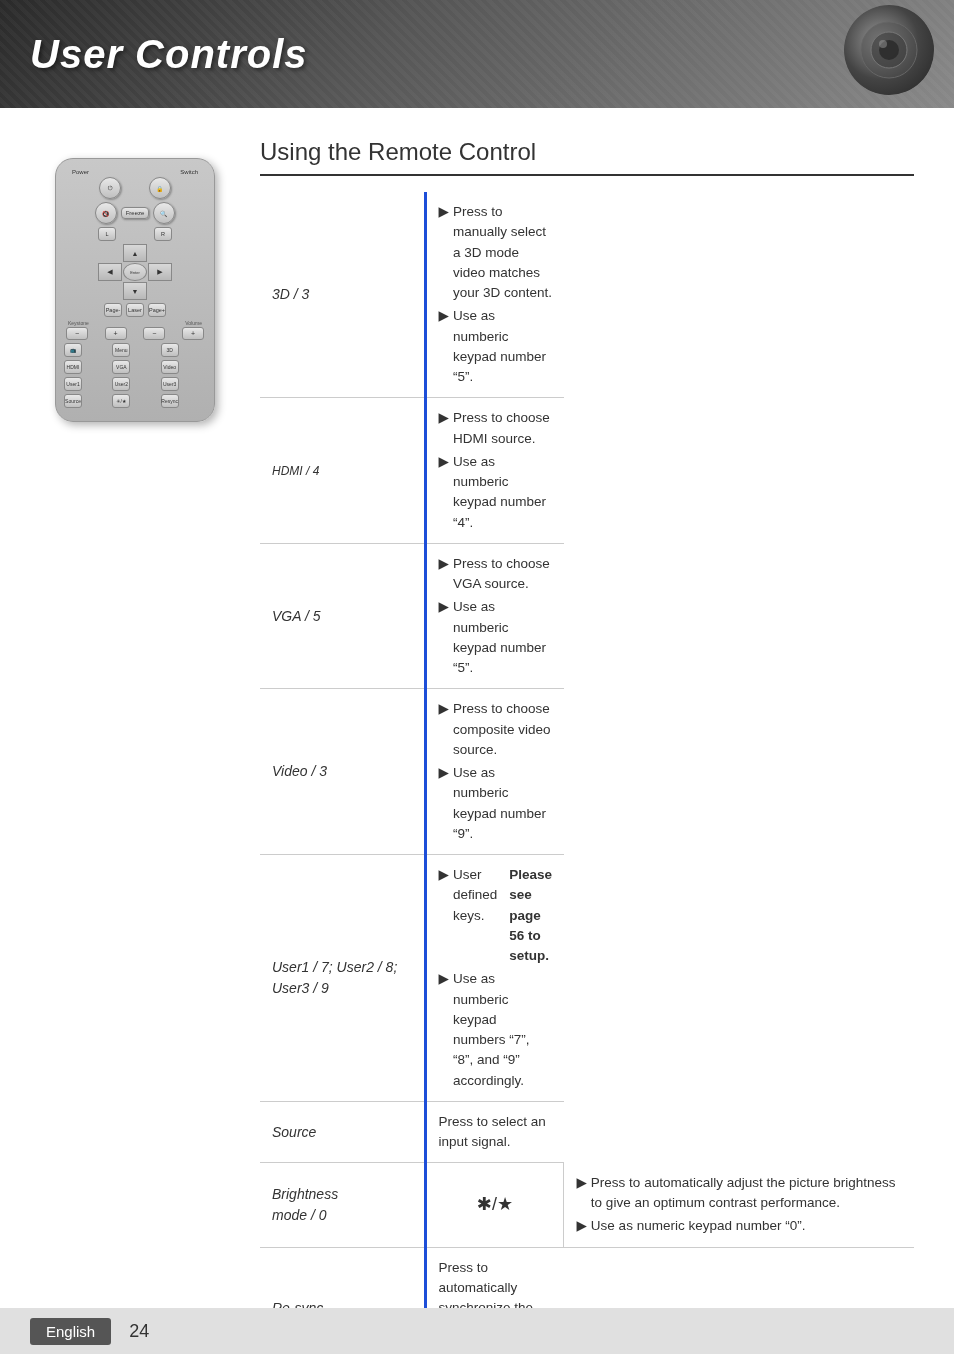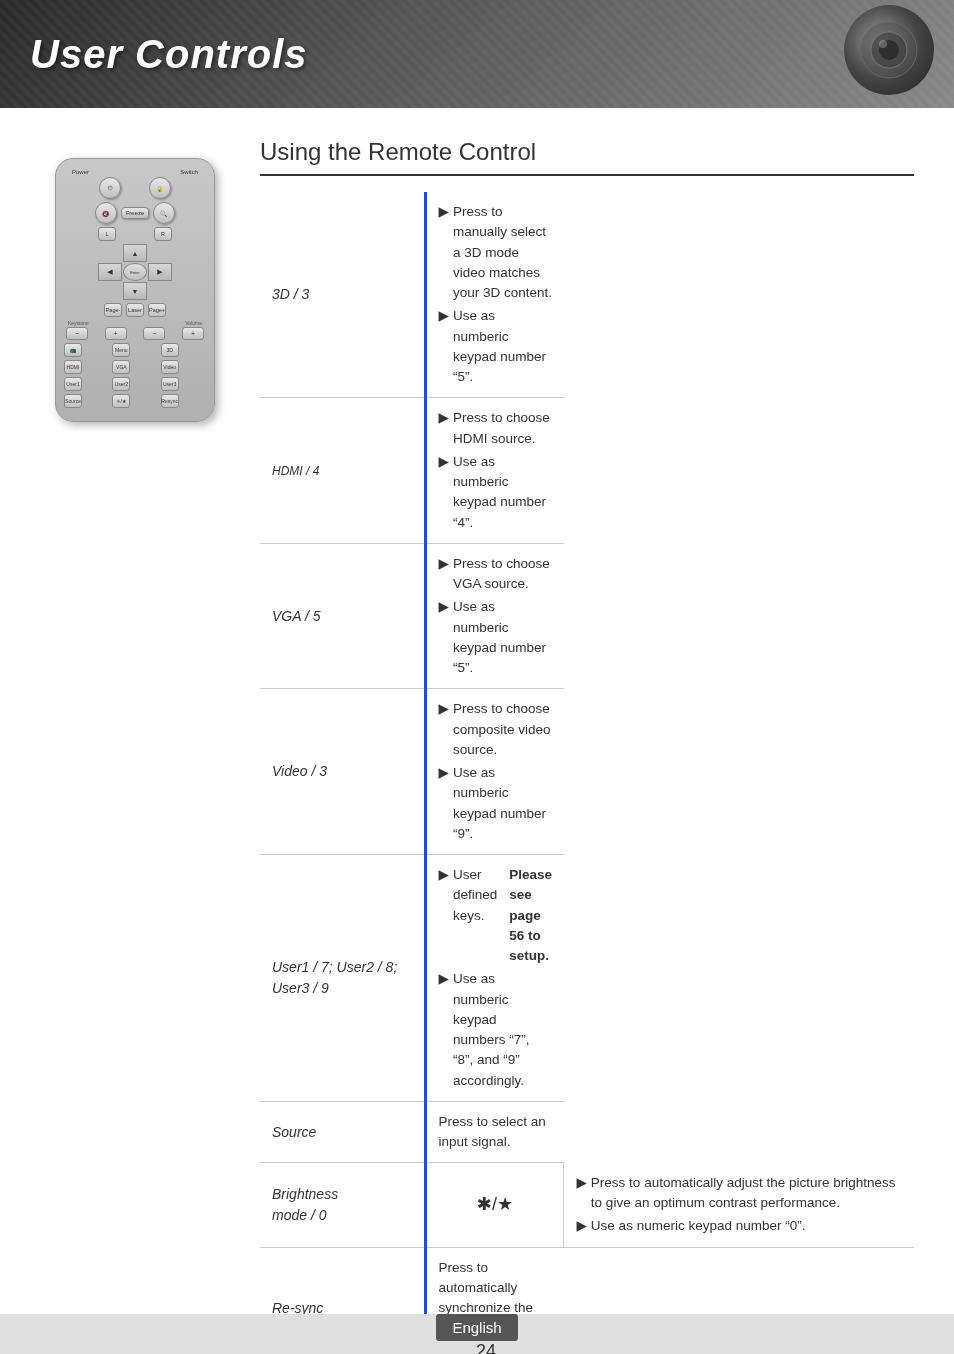--- a/index.html
+++ b/index.html
@@ -263,26 +263,25 @@
       font-weight: bold;
       margin-left: 12px;
     }
 
     
     .footer {
       position: absolute;
       bottom: 0;
       left: 0;
       right: 0;
-      height: 40px;
+      height: 46px;
       background: #e0e0e0;
       display: flex;
       align-items: center;
       padding: 0 30px;
-      flex-direction: column;
     }
     .footer-lang {
       background: #555;
       color: #fff;
       padding: 5px 16px;
       font-size: 15px;
       border-radius: 3px;
     }
     .footer-page {
       font-size: 18px;

